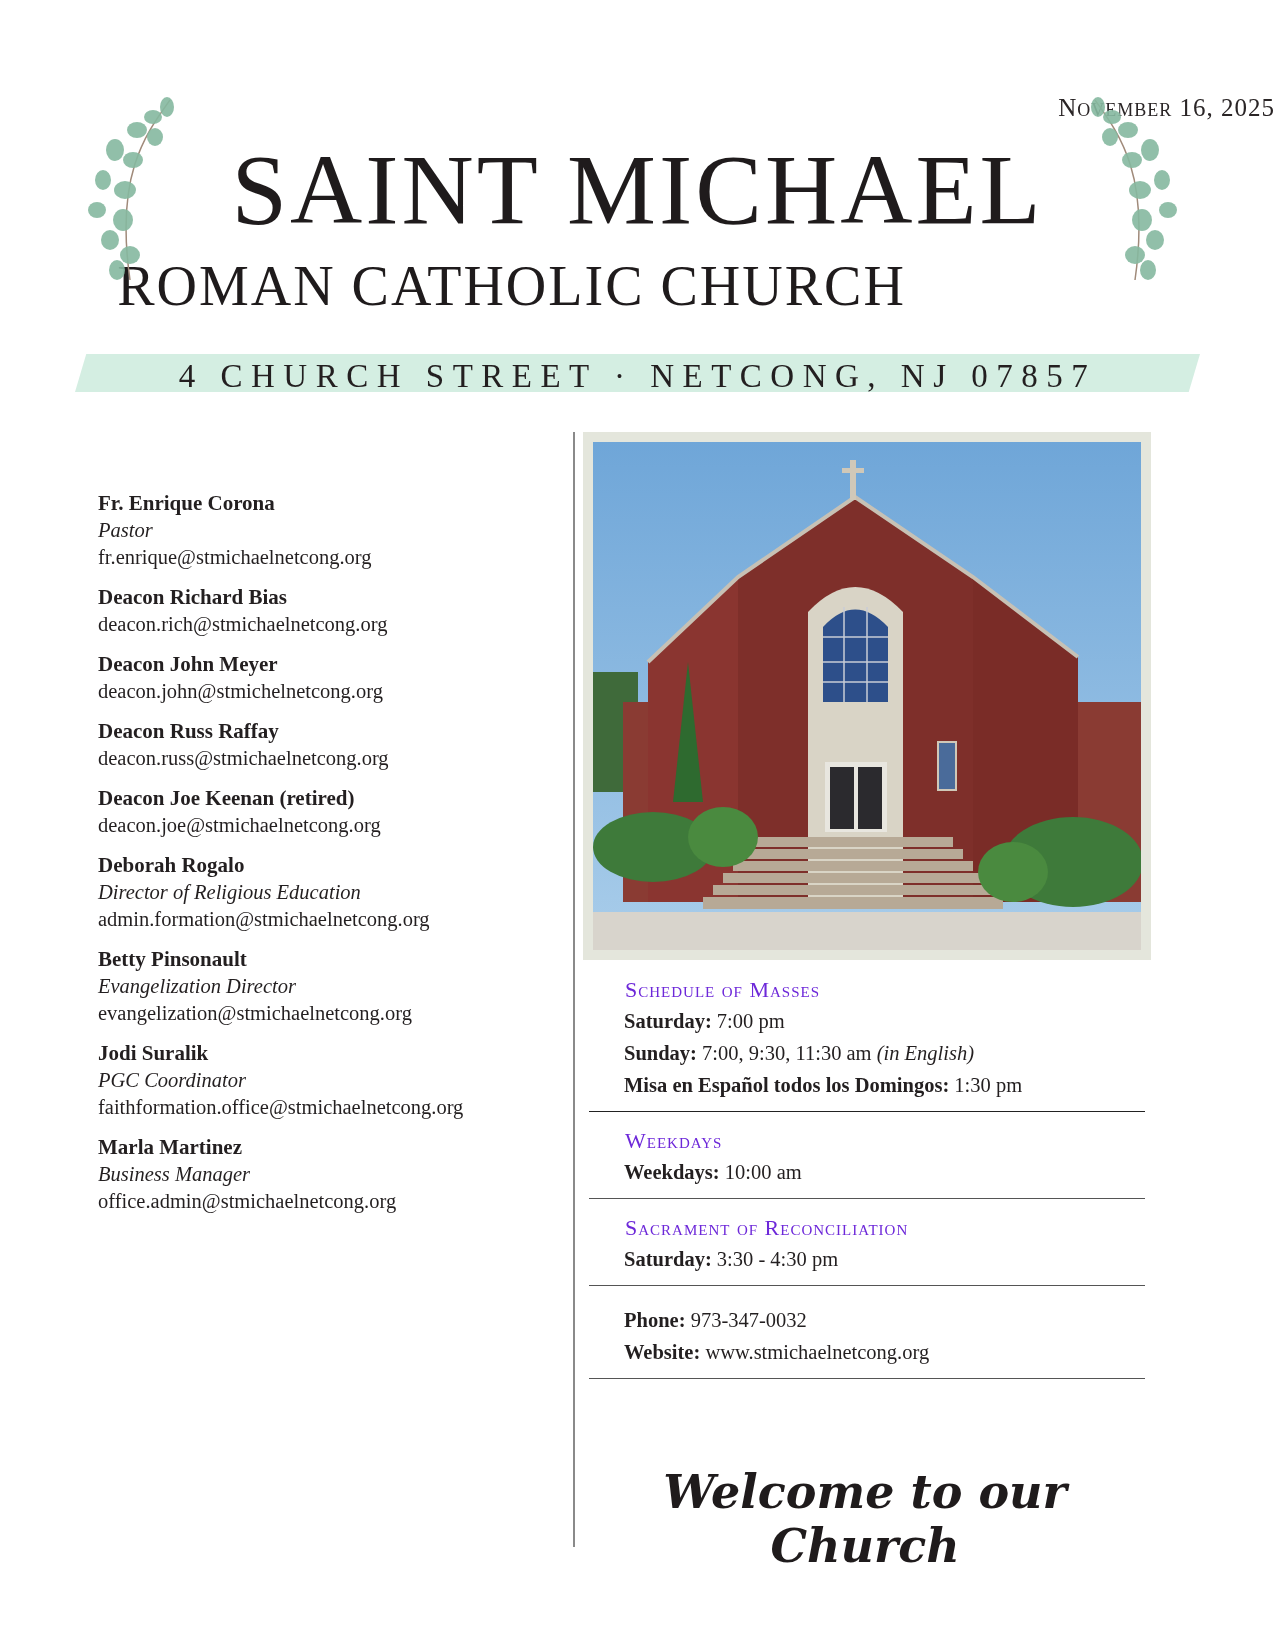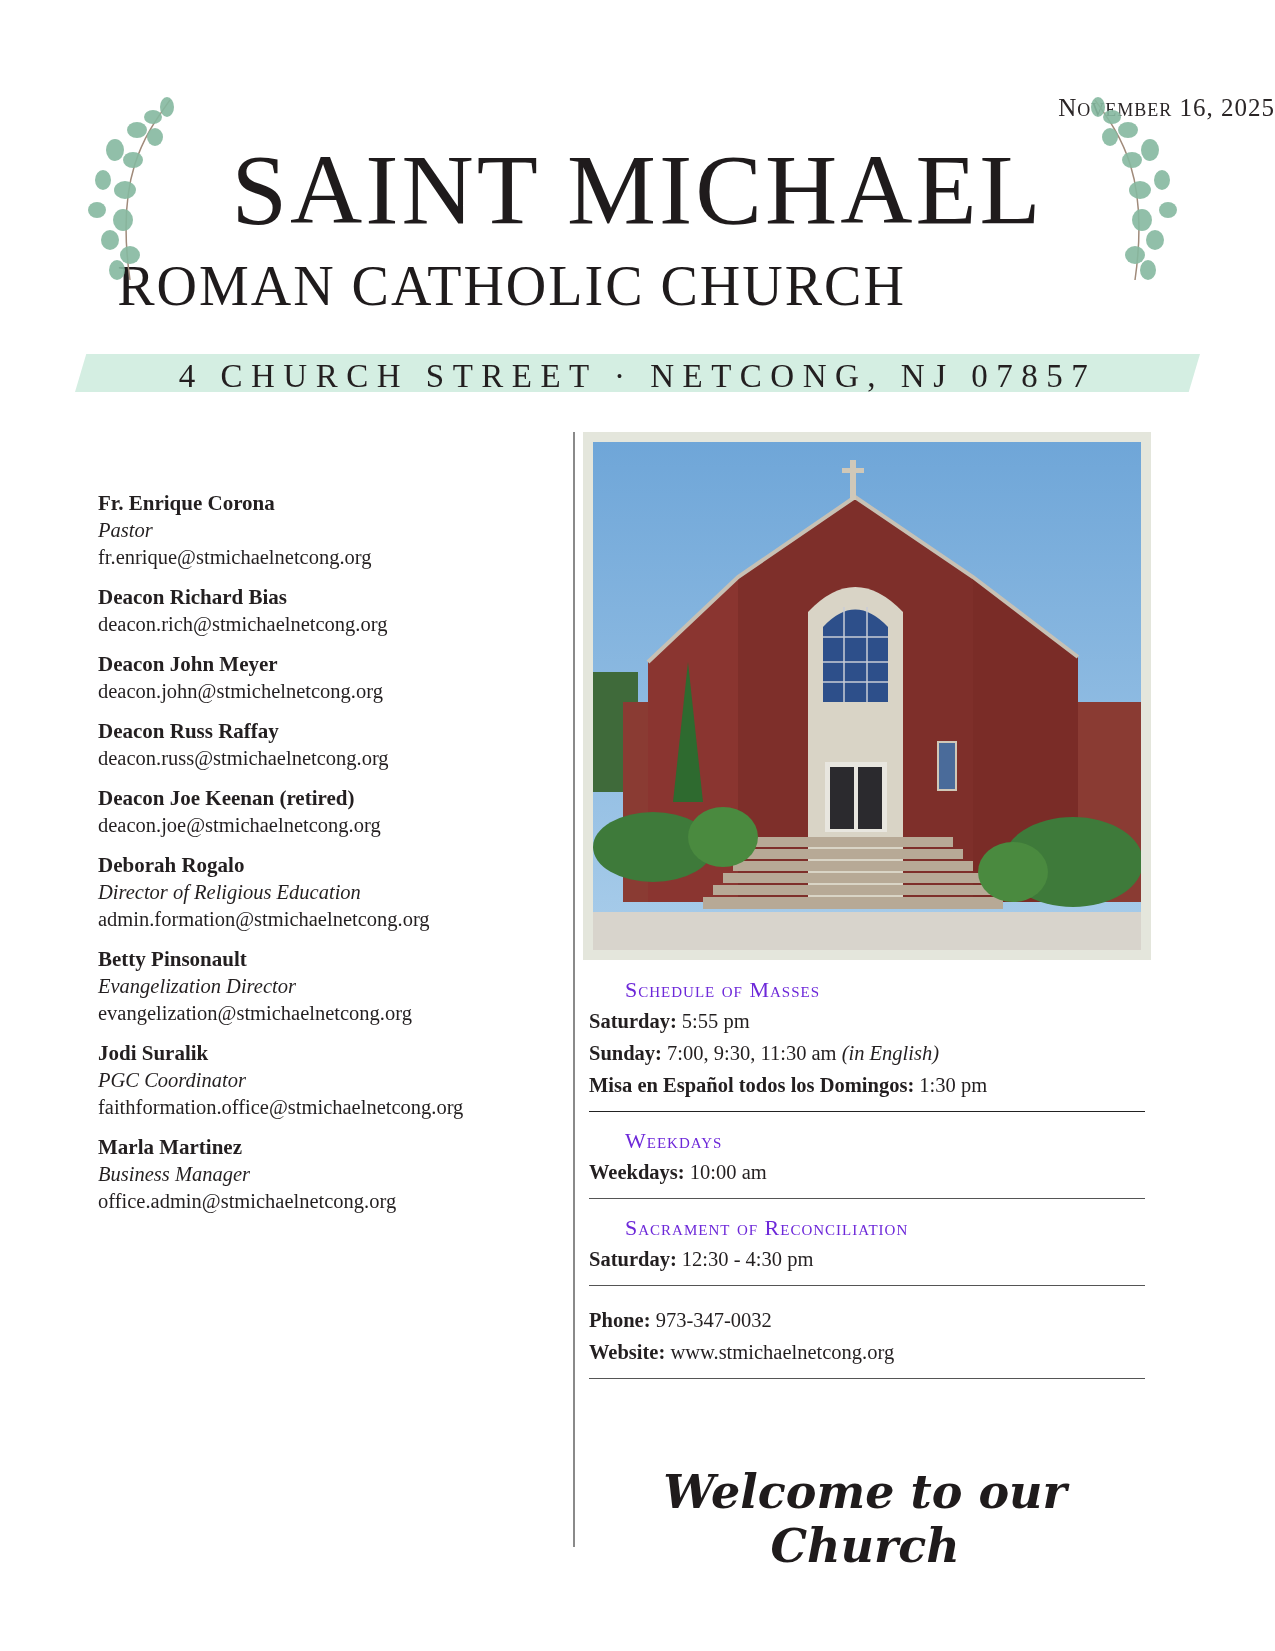--- a/index.html
+++ b/index.html
@@ -29,21 +29,21 @@
   .vline { left:573px; top:432px; width:2px; height:1115px; background:#8a8a8a; }
 
   
   .photo-frame { left:583px; top:432px; width:568px; height:528px; background:#e4e6dc; }
   .photo { left:593px; top:442px; width:548px; height:508px; overflow:hidden; }
 
   
   .sched { left:589px; top:975px; width:556px; }
   .sec-title { font-size:22px; font-variant:small-caps; letter-spacing:1px; line-height:30px; color:#6d28d9;margin-left:36px; }
   .line { font-size:20.5px; line-height:32px; }
-  .line b { font-weight:bold; }
+  .line b { font-weight:bold;margin-left:35px; }
   .rule { height:0; border-top:1.5px solid #555; margin:10px 0 14px 0; }
   .rule.dark { border-top-color:#222; }
 
   .welcome { left:640px; top:1465px; width:450px; text-align:center; font-family:"DejaVu Serif",serif; font-style:italic; font-weight:bold; font-size:46px; color:#1f1b1c; letter-spacing:0px; }
 </style>
 </head>
 <body>
 
 <div class="abs date">November 16, 2025</div>
 <div class="abs title1">SAINT MICHAEL</div>
@@ -187,31 +187,31 @@
   <ellipse cx="60" cy="405" rx="60" ry="35" fill="#3e7a3a"></ellipse>
   <ellipse cx="130" cy="395" rx="35" ry="30" fill="#4a8a3f"></ellipse>
   <ellipse cx="480" cy="420" rx="70" ry="45" fill="#3e7a3a"></ellipse>
   <ellipse cx="420" cy="430" rx="35" ry="30" fill="#4a8a3f"></ellipse>
 
   <rect x="0" y="470" width="548" height="38" fill="#d8d4cc"></rect>
 </svg>
 
 <div class="abs sched">
   <div class="sec-title">Schedule of Masses</div>
-  <div class="line"><b>Saturday:</b> <span>5:55 pm</span></div>
+  <div class="line"><b>Saturday:</b> <span>7:00 pm</span></div>
   <div class="line"><b>Sunday:</b> <span>7:00, 9:30, 11:30 am</span> <i>(in English)</i></div>
   <div class="line"><b>Misa en Español todos los Domingos:</b> <span>1:30 pm</span></div>
   <div class="rule dark"></div>
 
   <div class="sec-title">Weekdays</div>
   <div class="line"><b>Weekdays:</b> <span>10:00 am</span></div>
   <div class="rule"></div>
 
   <div class="sec-title">Sacrament of Reconciliation</div>
-  <div class="line"><b>Saturday:</b> <span>12:30 - 4:30 pm</span></div>
+  <div class="line"><b>Saturday:</b> <span>3:30 - 4:30 pm</span></div>
   <div class="rule" style="margin-bottom:18px"></div>
 
   <div class="line"><b>Phone:</b> <span>973-347-0032</span></div>
   <div class="line"><b>Website:</b> <span>www.stmichaelnetcong.org</span></div>
   <div class="rule"></div>
 </div>
 
 <div class="abs welcome">Welcome to our Church</div>
 
 </body></html>

